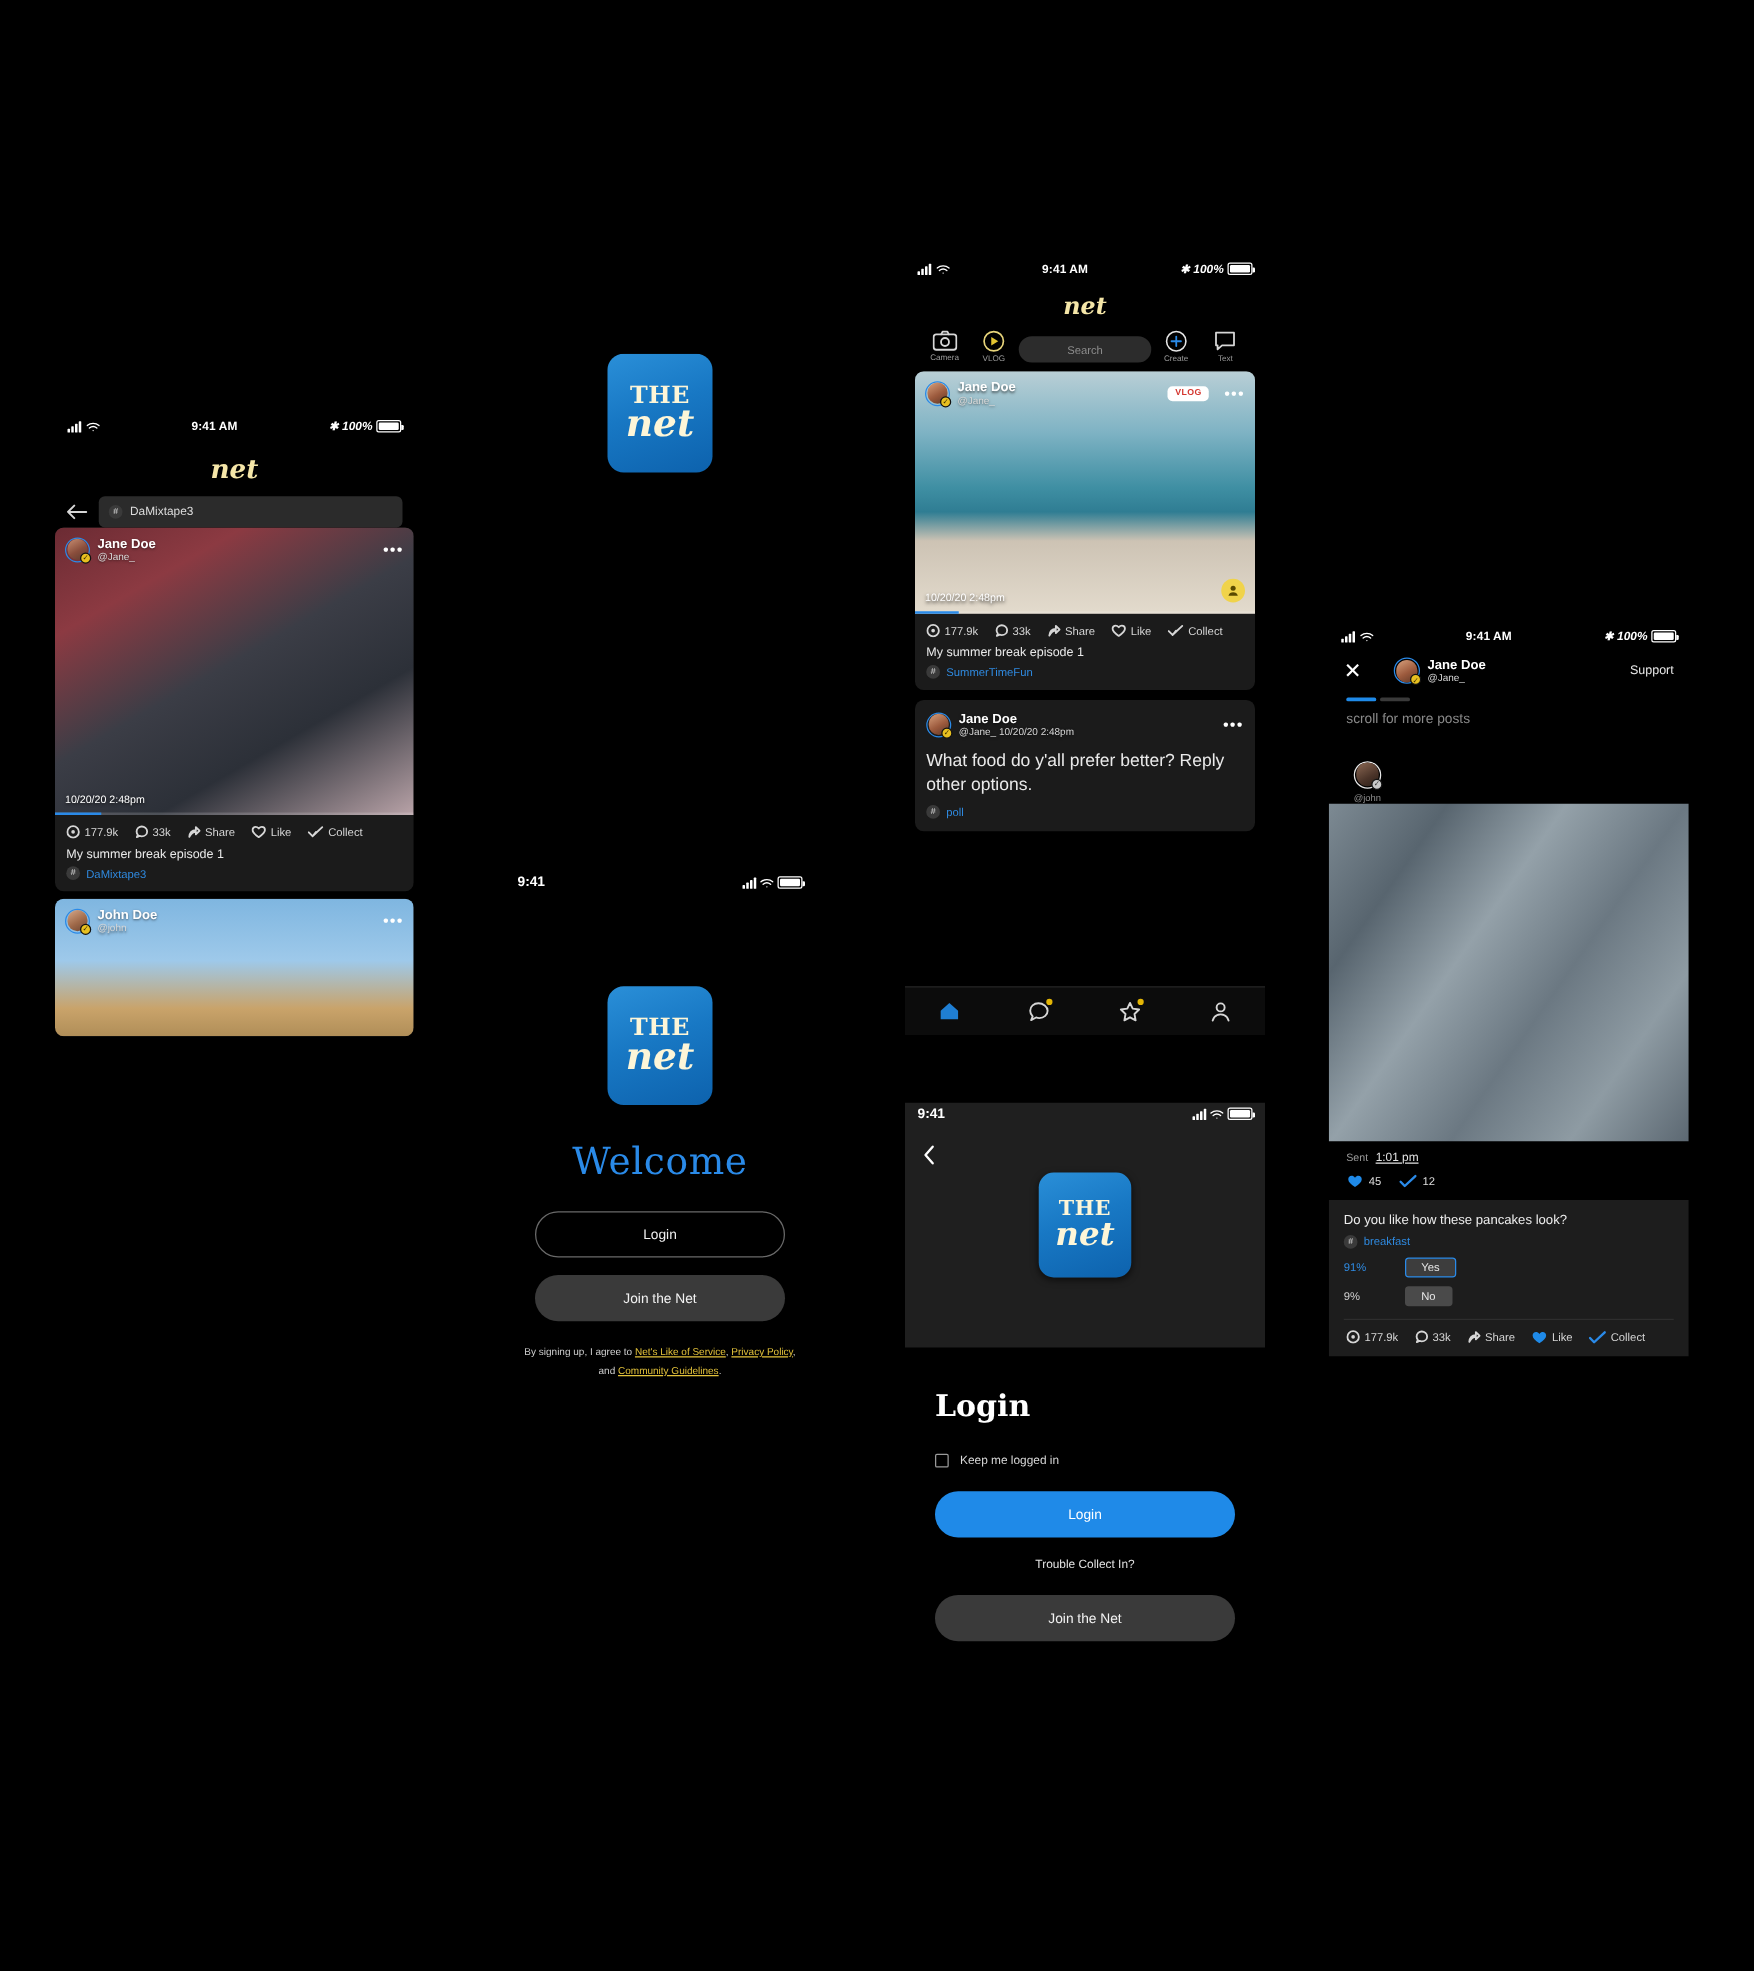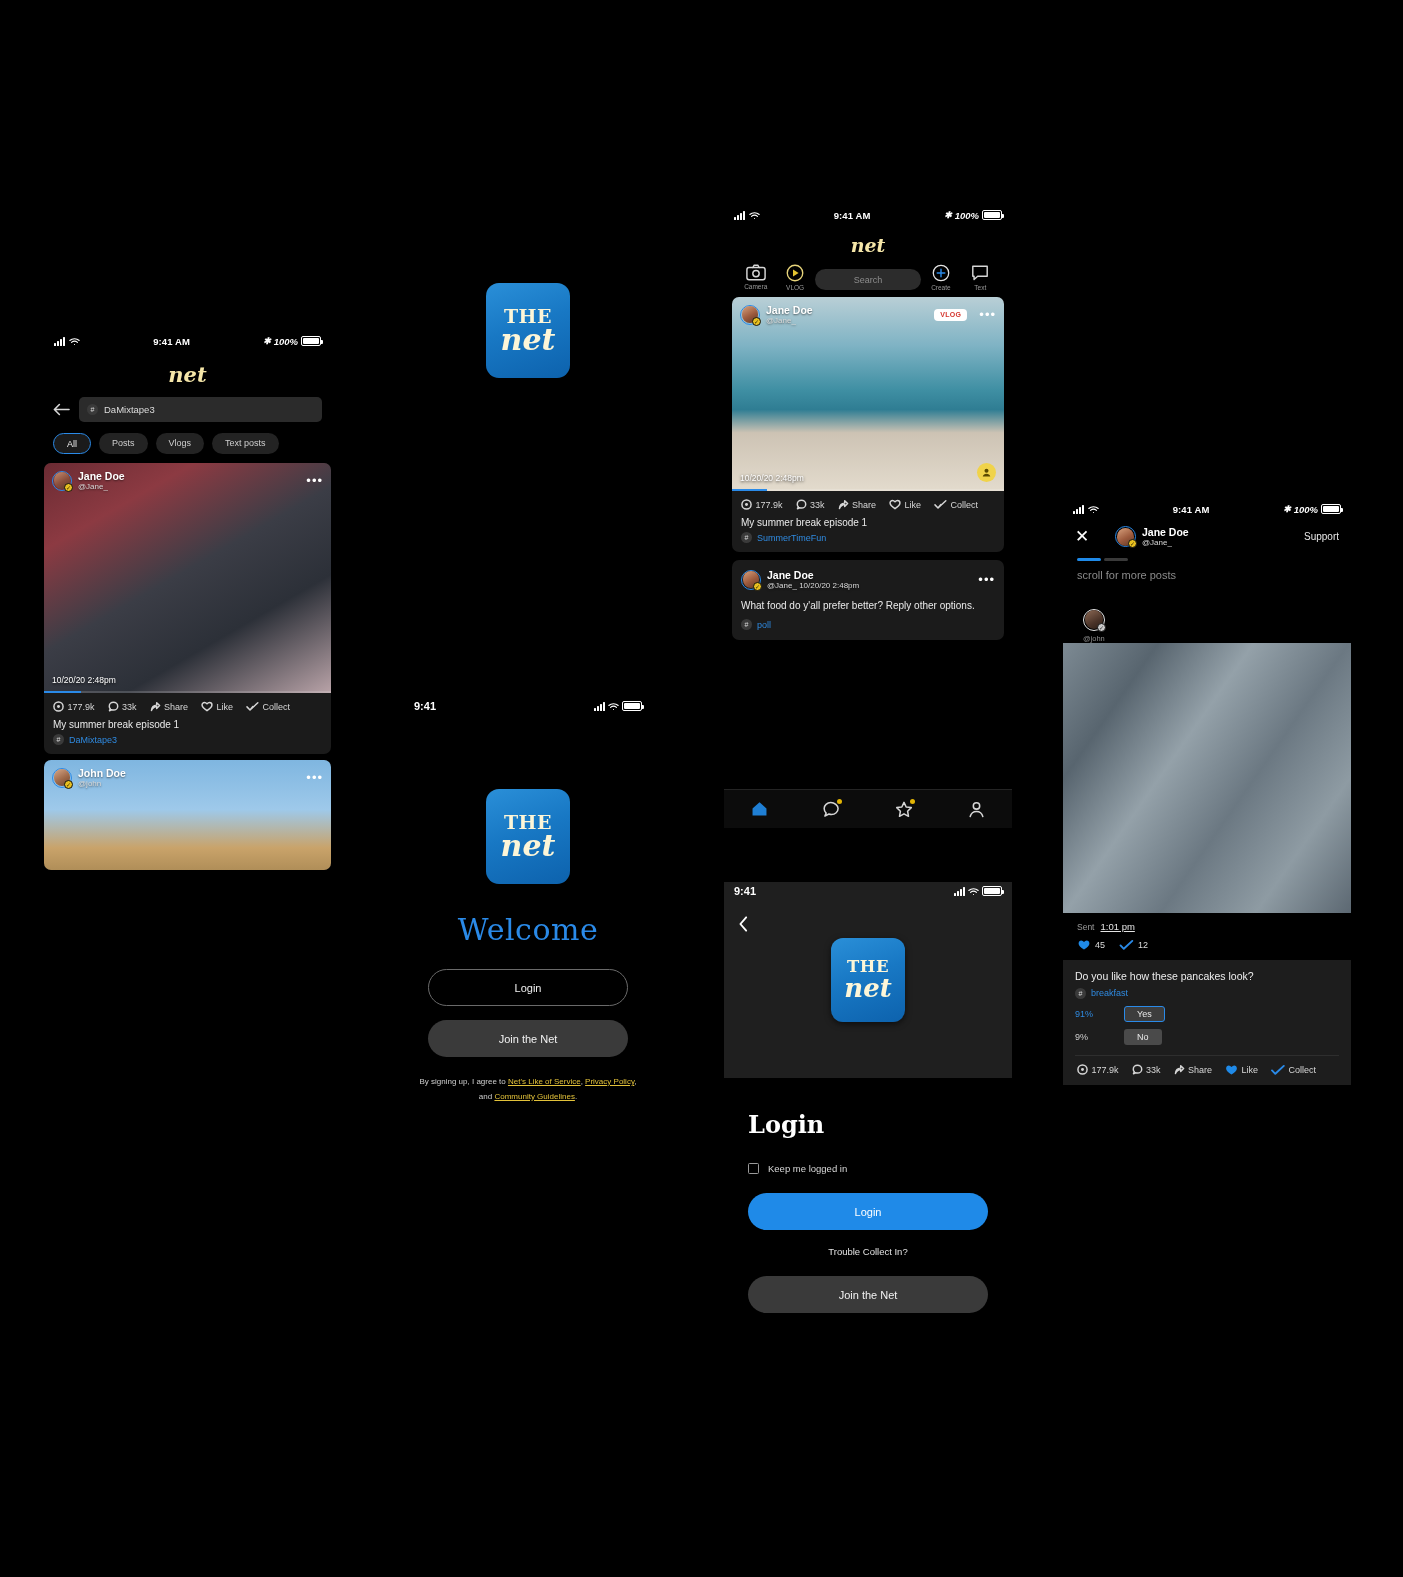--- a/index.html
+++ b/index.html
@@ -104,21 +104,21 @@
   #s3 .tool .lbl { font-size:6.5px; color:#9a9a9a; }
   #s3 .searchpill { width:108px; height:21px; background:#2c2c2c; border-radius:999px; display:flex; align-items:center; justify-content:center;
                     font-size:9px; color:#8d8d8d; margin-top:5px;text-align:center; }
   #s3 .feed { padding:6px 8px 0; }
   #s3 .media-beach { height:194px; background:linear-gradient(180deg,#b9cfd6 0%,#7fb3c4 25%,#3f8fa3 48%,#2f7d93 58%,#cdc3b4 70%,#e3dbcd 100%); }
   #s3 .vlogbadge { background:#fff; color:#d4362f; font-size:7px; font-weight:700; border-radius:4px; padding:2.5px 6px; letter-spacing:.3px; }
   #s3 .personfab { position:absolute; right:8px; bottom:9px; width:19px; height:19px; border-radius:50%; background:#f0d34a;
                    display:flex; align-items:center; justify-content:center; }
   #s3 .textpost { margin-top:8px; padding:9px 9px 10px; }
   #s3 .tp-head { display:flex; align-items:center; gap:6px; }
-  #s3 .tp-body { font-size:10px; color:#eaeaea; line-height:1.38; margin-top:8px; }
+  #s3 .tp-body { font-size:14px; color:#eaeaea; line-height:1.38; margin-top:8px; }
   #s3 .bottomnav { position:absolute; left:0; right:0; bottom:0; height:39px; background:#0c0c0c; border-top:1px solid #242424;
                    display:flex; align-items:center; justify-content:space-around; }
   .dotmark { position:absolute; right:-2px; top:-2px; width:5px; height:5px; border-radius:50%; background:#e3b505; }
 
   
   #s4 { left:724px; top:882px; width:288px; height:574px; }
   #s4 .tophalf { height:196px; background:#1f1f1f; }
   #s4 .backbtn { padding:16px 0 0 14px; }
   #s4 .logo { width:74px; height:84px; margin:6px auto 0; border-radius:12px; }
   #s4 .logo .the { font-size:16.5px; } #s4 .logo .net { font-size:26px; margin-top:-1px; }
@@ -194,26 +194,20 @@
     <div class="searchrow">
       <svg width="17" height="13" viewBox="0 0 17 13">
           <path d="M16 6.5H1.6M6.4 1.5 1.4 6.5l5 5" class="ico" stroke="#fff"></path>
         </svg>
       <div class="searchbox">
         <span class="hashpill">#</span>
         <span class="txt">DaMixtape3</span>
       </div>
     </div>
 
-    <div class="chips">
-      <div class="chip active">All</div>
-      <div class="chip">Posts</div>
-      <div class="chip">Vlogs</div>
-      <div class="chip">Text posts</div>
-    </div>
 
     <div class="postcard card1">
       <div class="media">
         <div class="posthead">
           <div class="avatar" style="width:20px;height:20px">
             <div class="ring"></div>
             <div class="photo" style="background:linear-gradient(150deg,#c88f72,#8a4e3c 55%,#5a3a2e)"></div>
             <div class="verif">✓</div>
           </div>
           <div>

